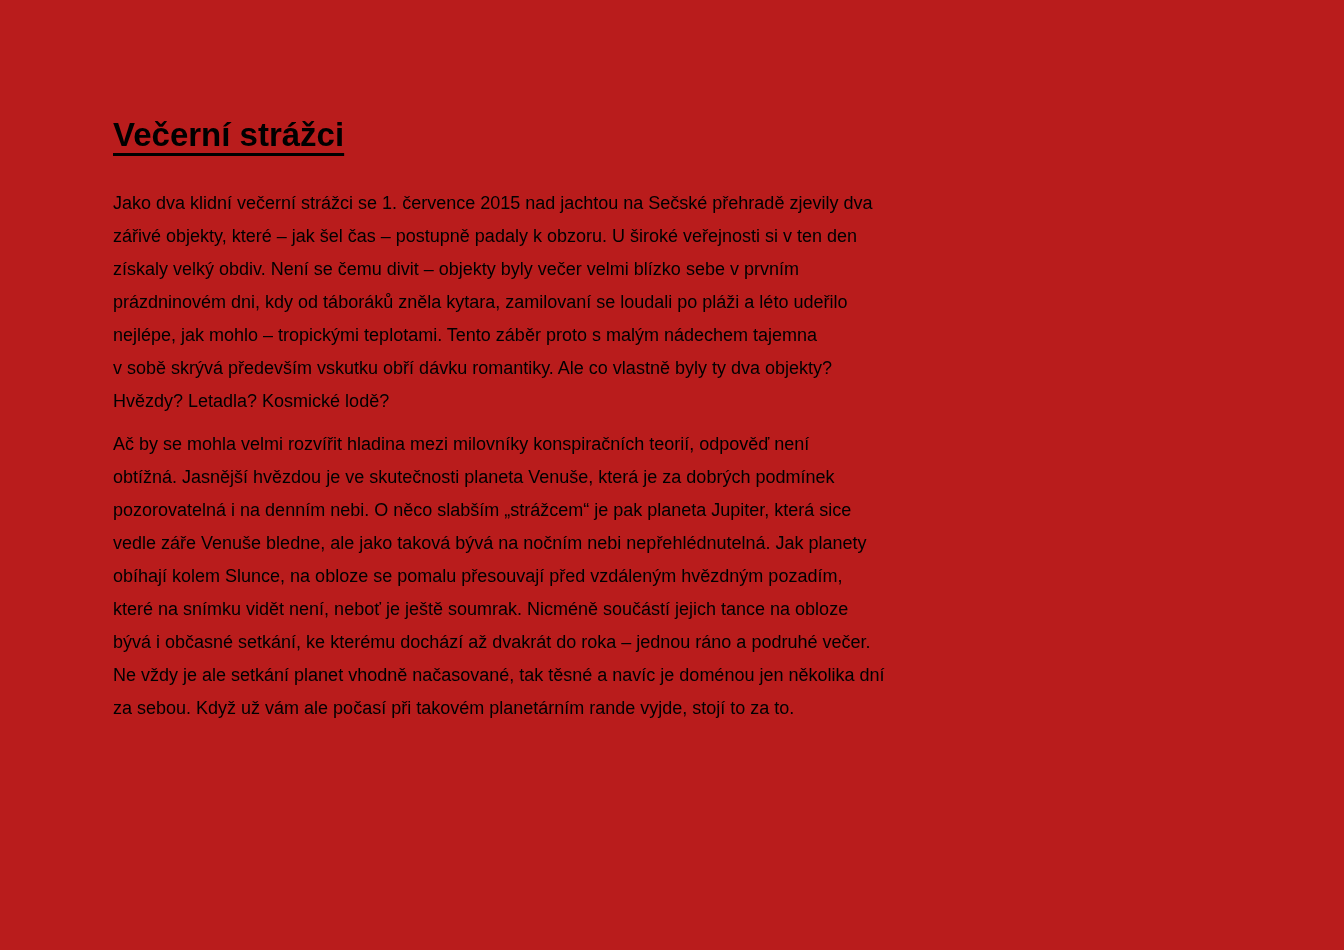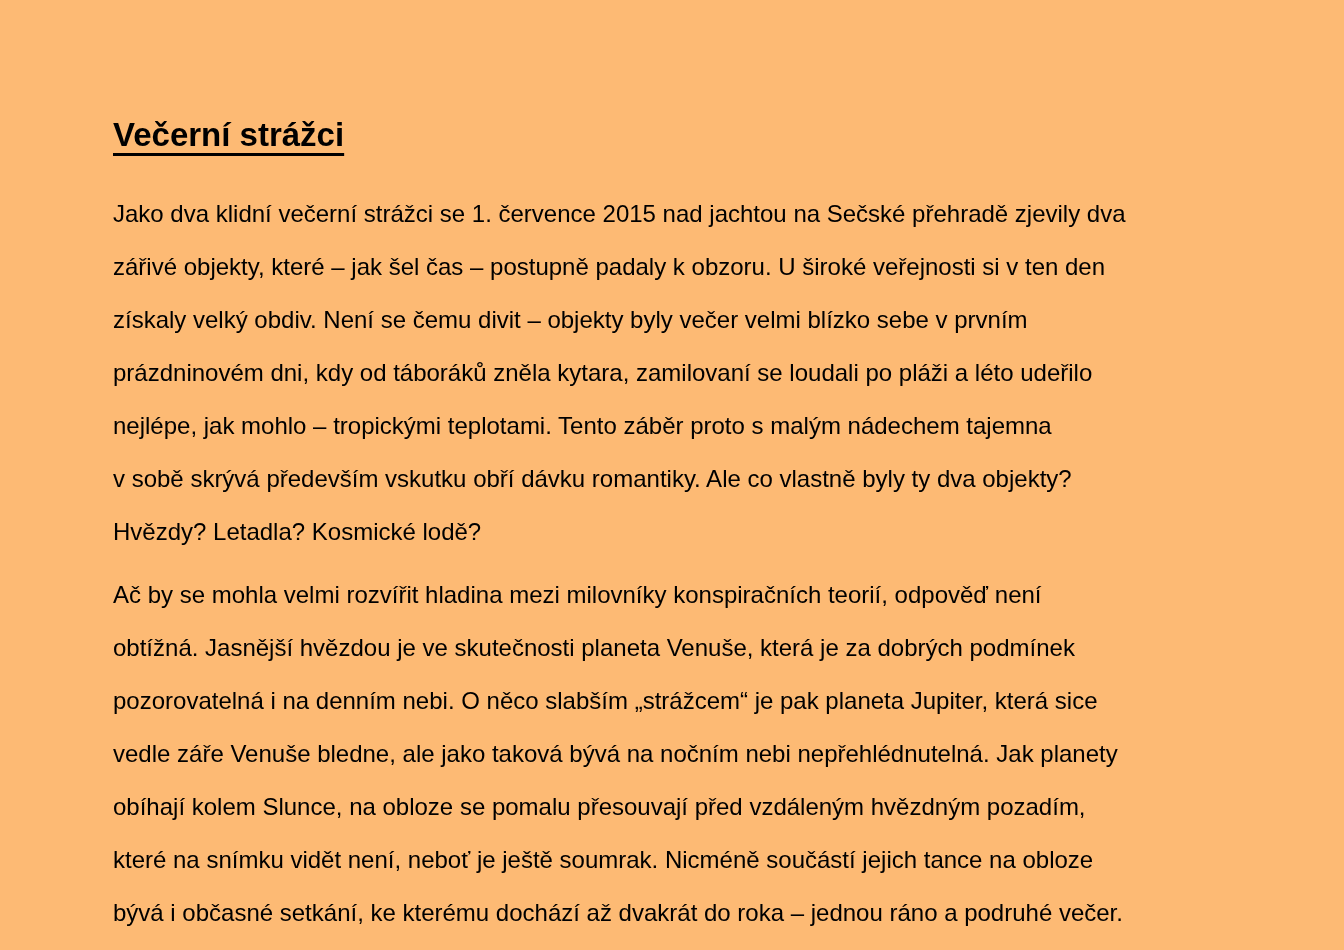--- a/index.html
+++ b/index.html
@@ -11,21 +11,21 @@
     height: 950px;
     background: #ffffff;
     font-family: "Liberation Sans", "DejaVu Sans", sans-serif;
     color: #000000;
     overflow: hidden;
   }
   .page {
     position: relative;
     width: 1344px;
     height: 950px;
-    background: #fdba74;
+    background: #b91c1c;
   }
   .content {
     position: absolute;
     left: 113px;
     top: 112px;
     width: 1210px;
   }
   .doc-title {
     margin: 0 0 27px 0;
     font-size: 33px;
@@ -36,22 +36,22 @@
     text-decoration-thickness: 3px;
     text-underline-offset: 7px;
     display: inline-block;
   }
   .title-row {
     height: 50px;
     margin-bottom: 25px;
   }
   .paragraph {
     margin: 0 0 10px 0;
-    font-size: 24px;
-    line-height: 53px;
+    font-size: 18px;
+    line-height: 33px;
     color: #000000;
     white-space: pre-line;
     letter-spacing: 0px;
   }
 </style>
 </head>
 <body>
 
 <div class="page">
   <div class="content">

